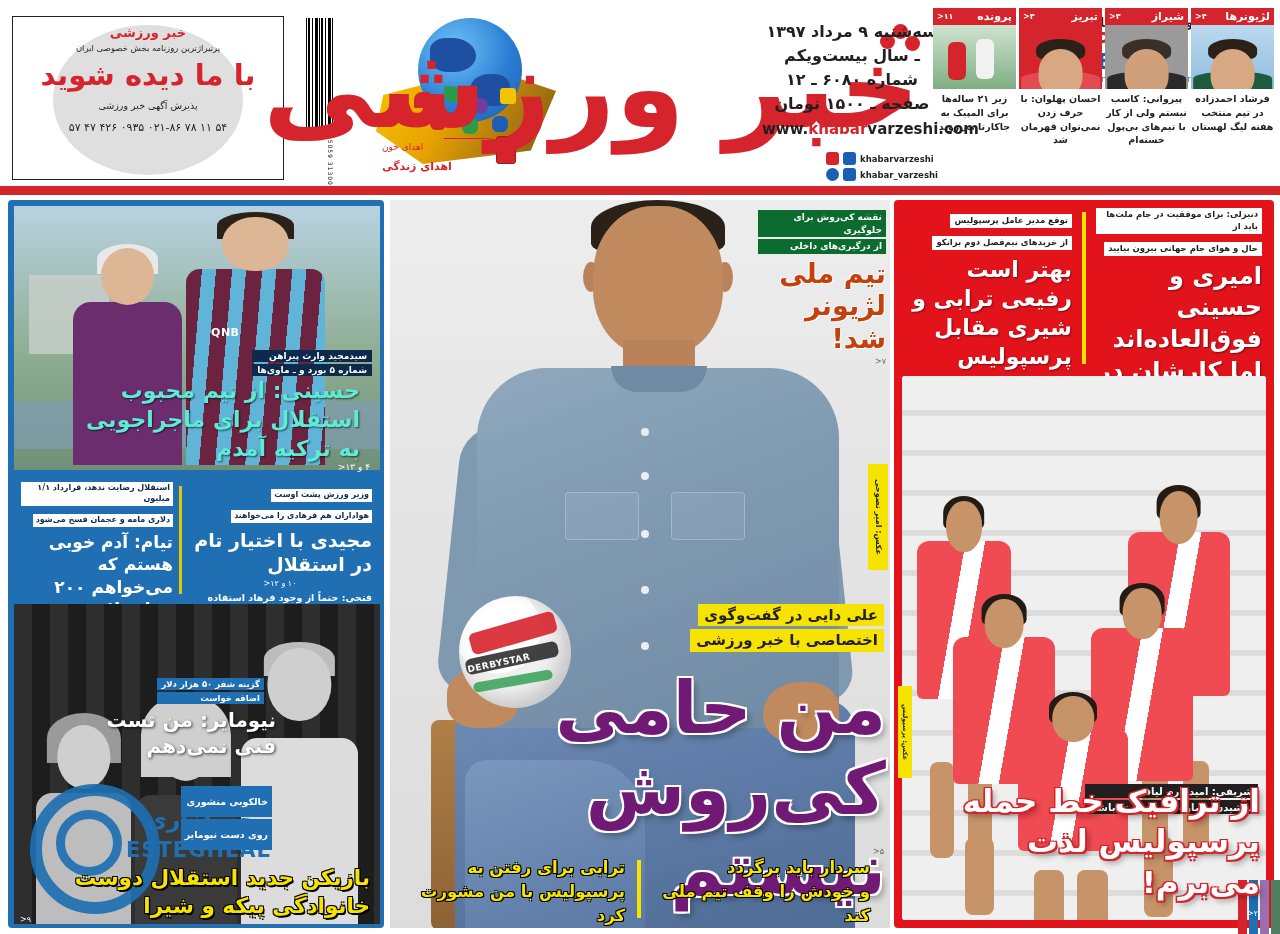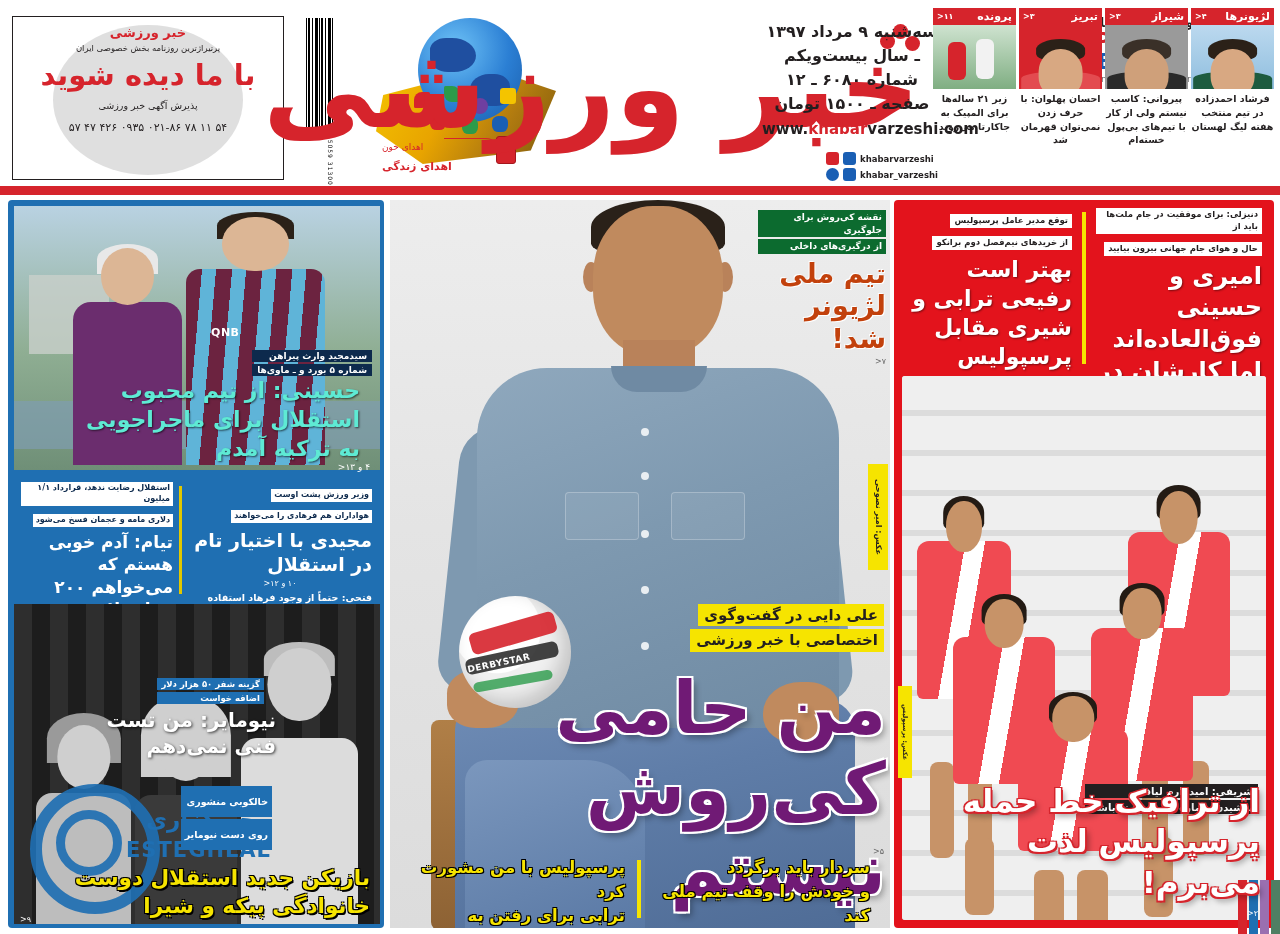--- a/index.html
+++ b/index.html
@@ -563,22 +563,22 @@
 
       <div class="cc-pg">۵&lt;</div>
 
       <div class="cc-bottom">
         <div class="cc-b-cell">
           <div>سردار باید برگردد</div>
           <div>و خودش را وقف تیم ملی کند</div>
         </div>
         <div class="cc-b-div"></div>
         <div class="cc-b-cell">
+          <div>ترابی برای رفتن به</div>
           <div>پرسپولیس با من مشورت کرد</div>
-          <div>ترابی برای رفتن به</div>
         </div>
       </div>
     </div>
 
     <div class="col-right">
 
       <div class="cr-top">
         <div class="cr-cell">
           <div class="cr-kick">
             <span>دنیزلی: برای موفقیت در جام ملت‌ها باید از</span><br>

